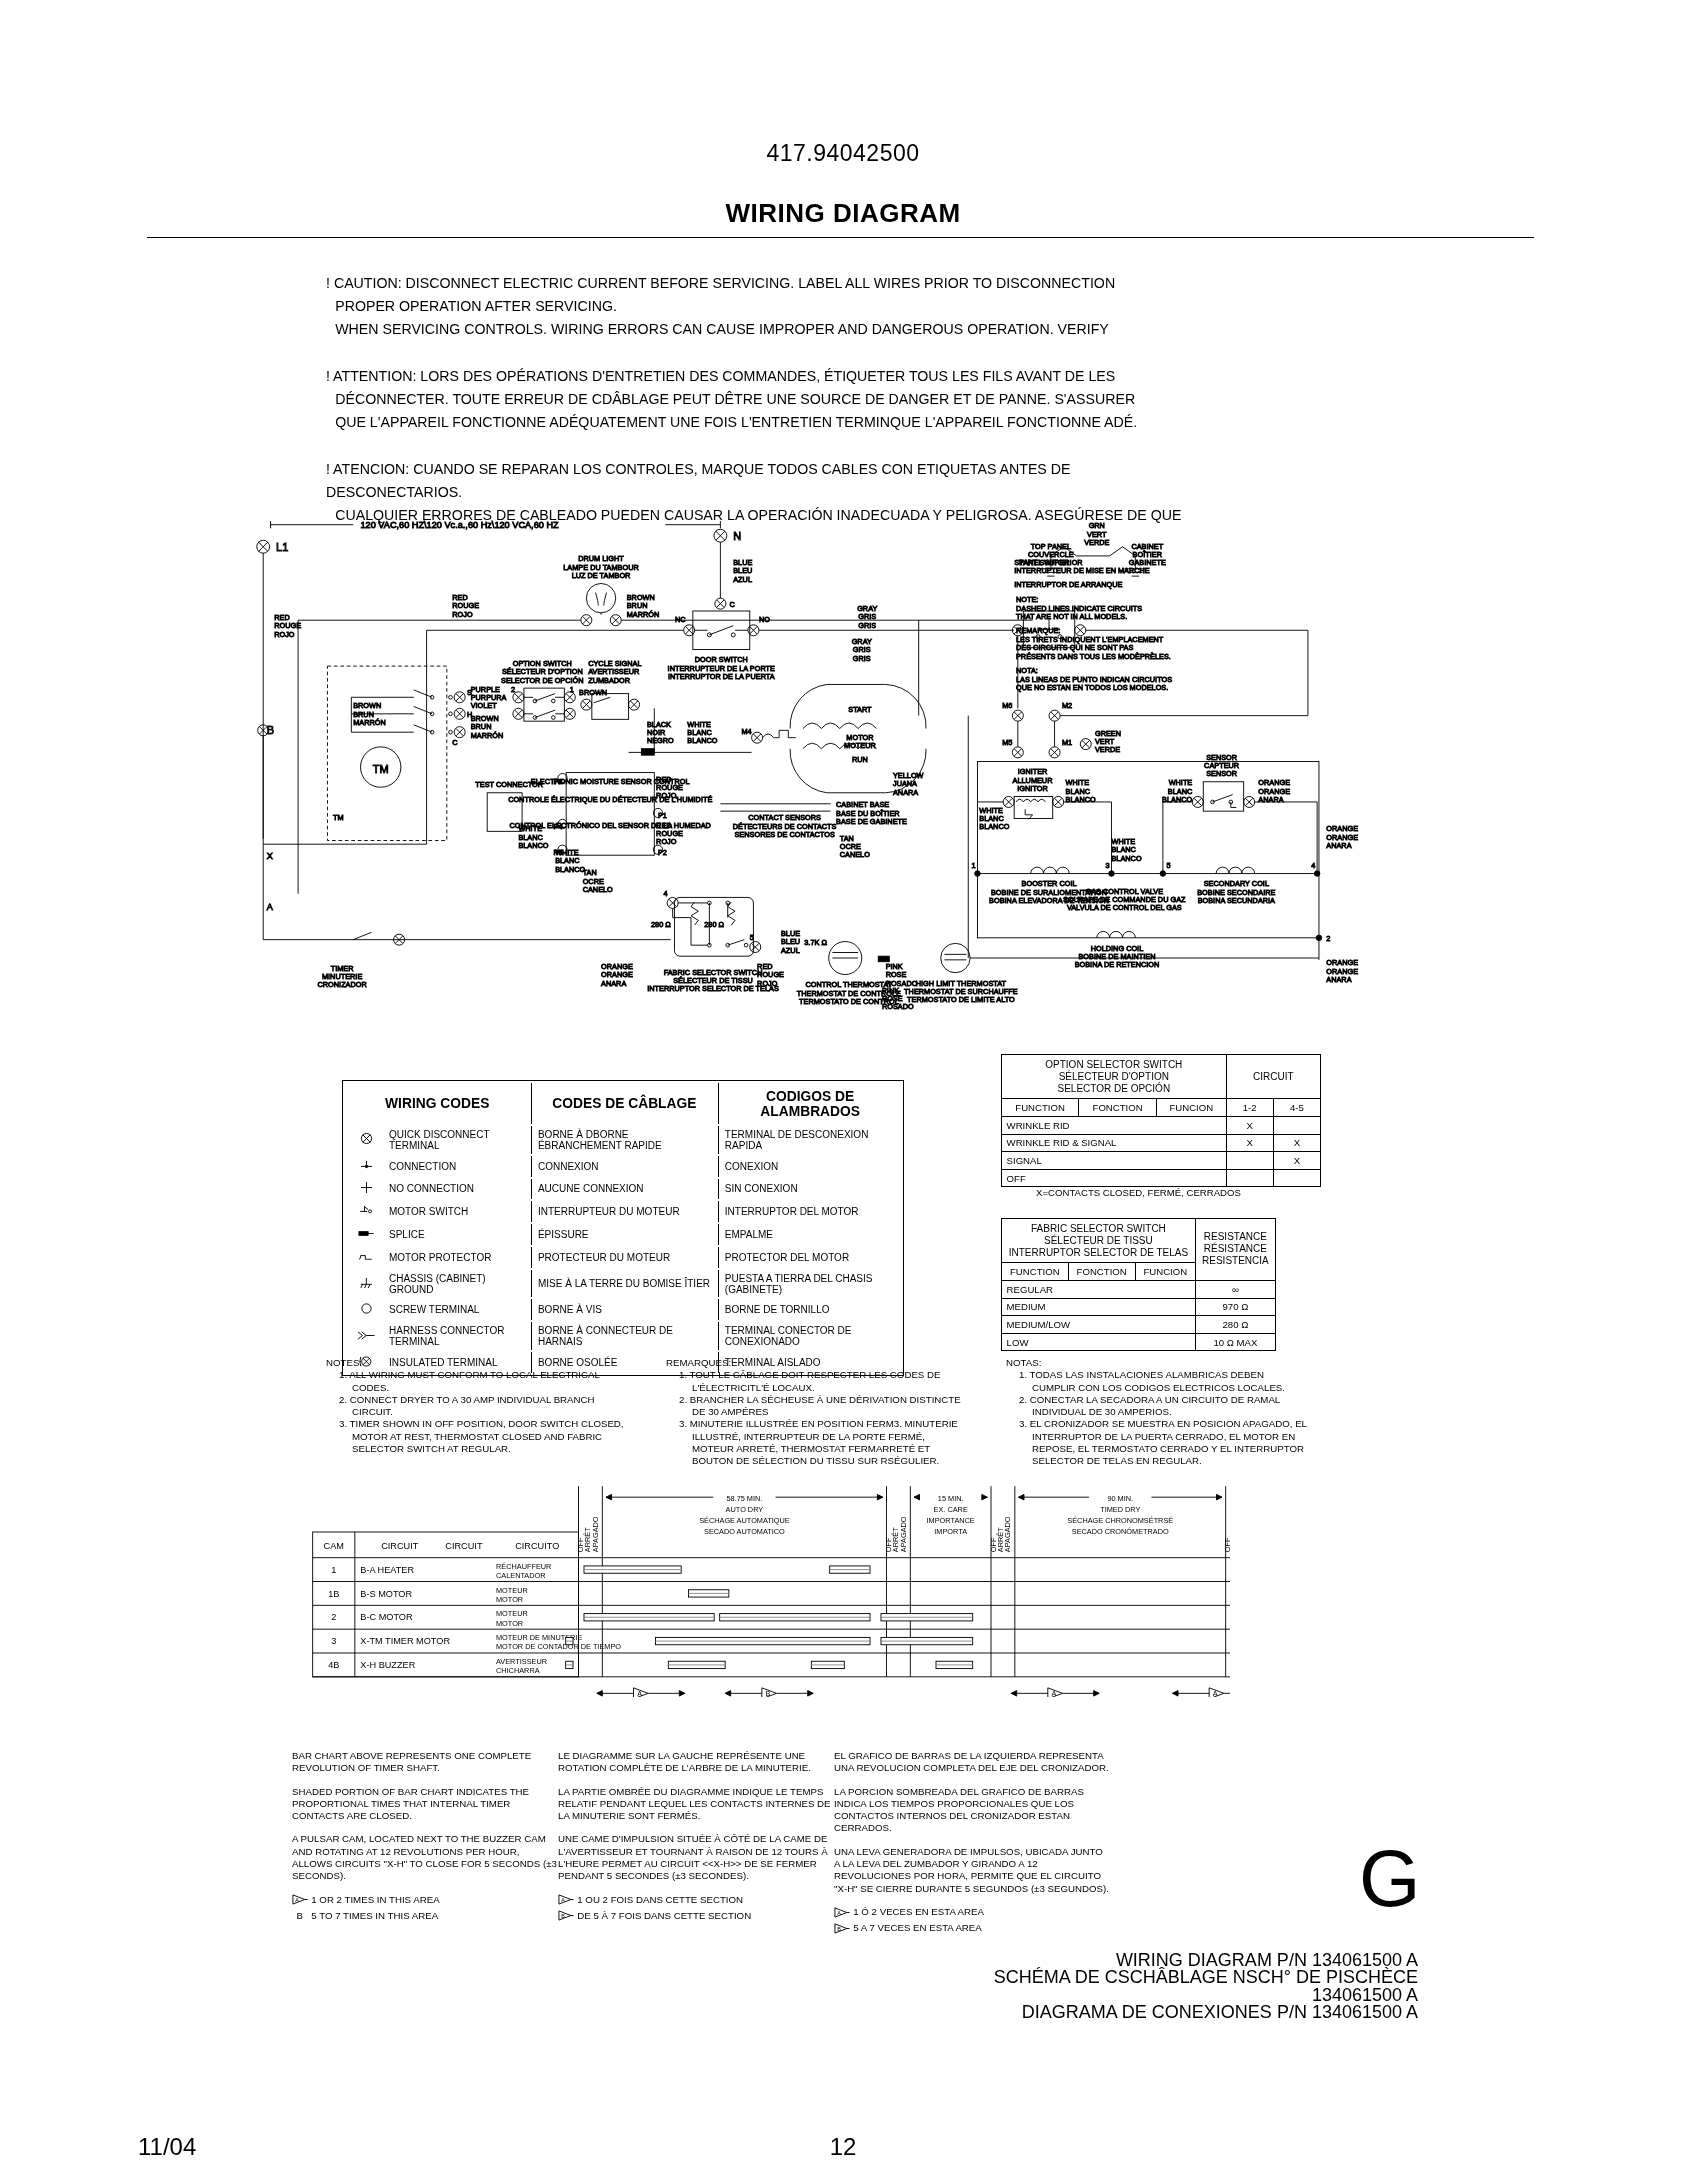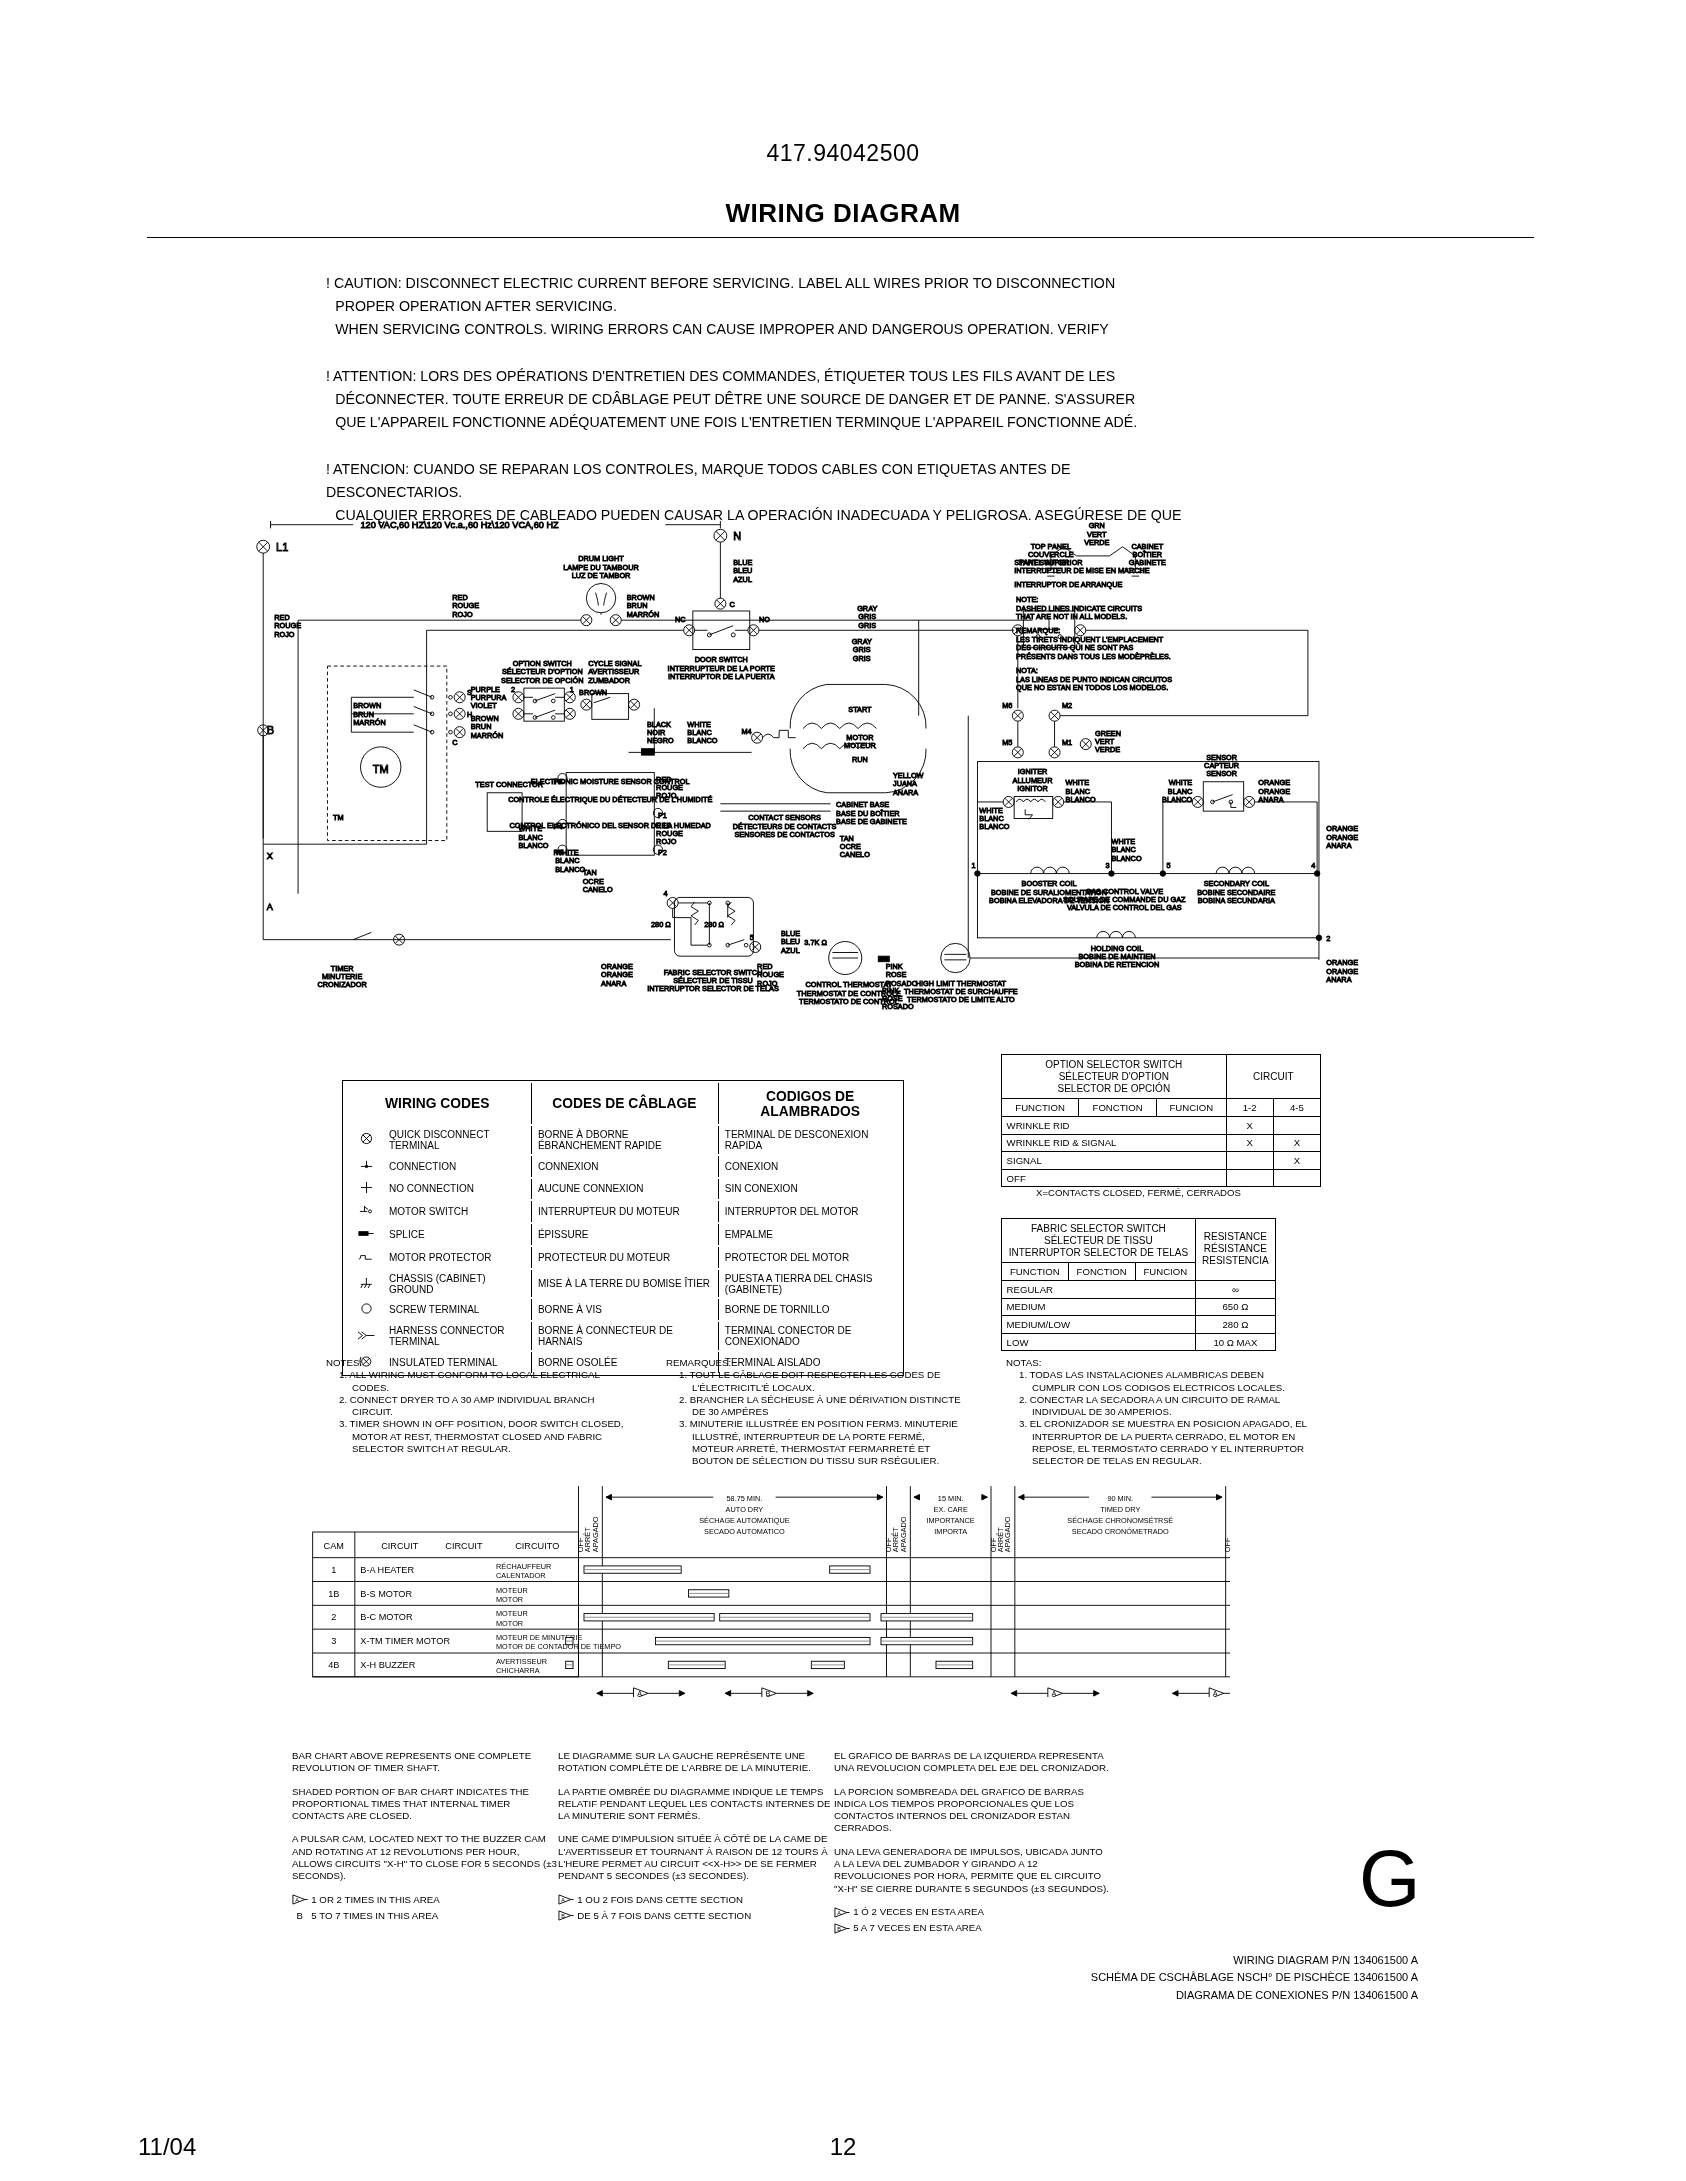--- a/index.html
+++ b/index.html
@@ -120,21 +120,21 @@
   .flagA svg { position: absolute; left: 0; top: 0; }
   .plainB { display: inline-block; width: 15.6px; text-align: center; font-size: 9.7px; }
 
   
   #gletter {
     left: 1359px; top: 1795px; width: 83px;
     font-size: 79px; line-height: 79px; font-family: "Liberation Sans", sans-serif;
   }
   #partnums {
     left: 918px; top: 1908px; width: 500px;
-    font-size: 11px; line-height: 17.4px; text-align: right;
+    font-size: 18px; line-height: 17.4px; text-align: right;
   }
 
   
   #footer-date { left: 138px; top: 2089px; font-size: 24px; }
   #footer-page { left: 0; top: 2089px; width: 1686px; font-size: 24px; text-align: center; }
   .t8  { font-family: "Liberation Sans", sans-serif; font-size: 8px; }
   .t10 { font-family: "Liberation Sans", sans-serif; font-size: 10px; }
   .t12 { font-family: "Liberation Sans", sans-serif; font-size: 12px; }
   .tc  { text-anchor: middle; }
   .te  { text-anchor: end; }
@@ -836,21 +836,21 @@
         <td class="fn">FUNCTION</td>
         <td class="fn">FONCTION</td>
         <td class="fn">FUNCION</td>
       </tr>
       <tr>
         <td colspan="3">REGULAR</td>
         <td class="res">∞</td>
       </tr>
       <tr>
         <td colspan="3">MEDIUM</td>
-        <td class="res">650 Ω</td>
+        <td class="res">970 Ω</td>
       </tr>
       <tr>
         <td colspan="3">MEDIUM/LOW</td>
         <td class="res">280 Ω</td>
       </tr>
       <tr>
         <td colspan="3">LOW</td>
         <td class="res">10 Ω  MAX</td>
       </tr>
     </tbody>

